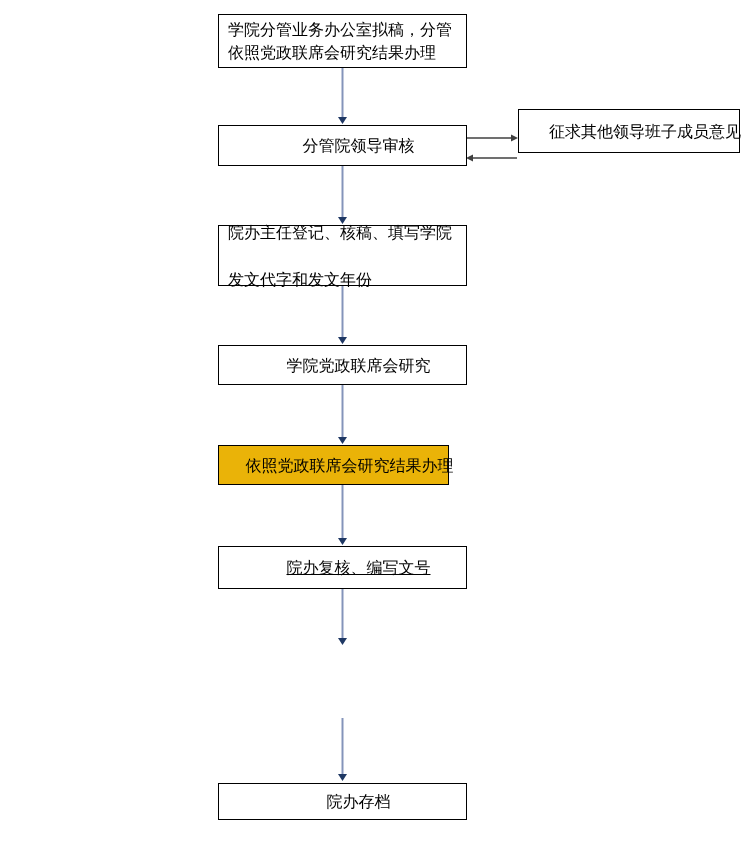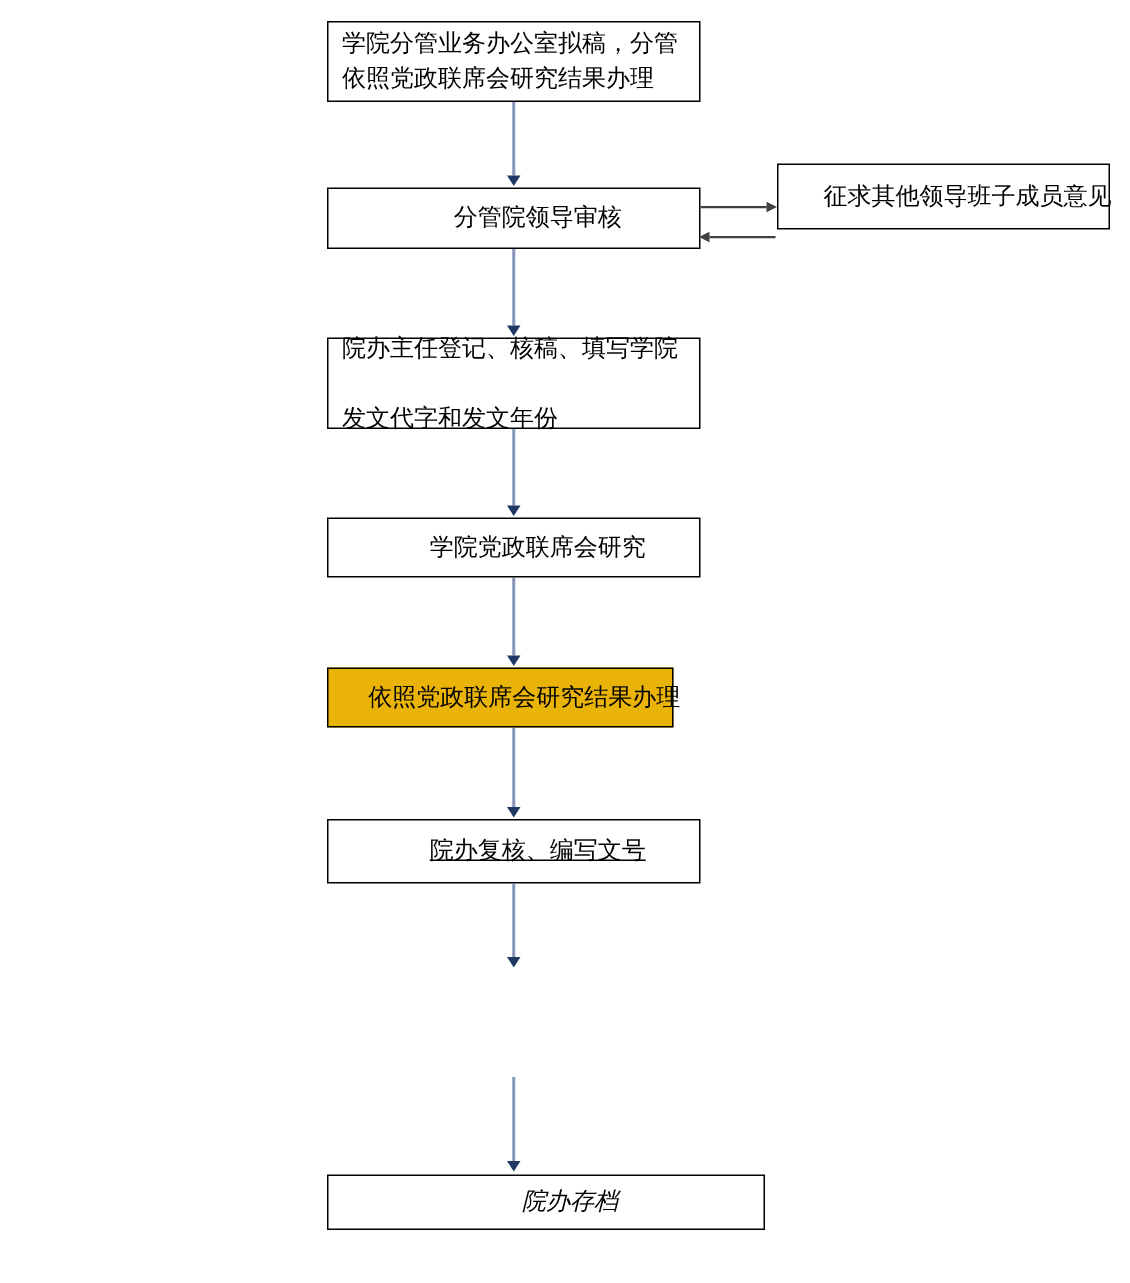--- a/index.html
+++ b/index.html
@@ -106,17 +106,17 @@
 
   <div class="node center" style="left: 218px; top: 445px; width: 231px; height: 40px; border-color: rgb(0, 0, 0); background: #eab308; color: rgb(0, 0, 0);">
     <div class="ln">依照党政联席会研究结果办理</div>
   </div>
 
   <div class="node center" style="left: 218px; top: 546px; width: 249px; height: 43px; border-color: rgb(0, 0, 0); background: rgb(255, 255, 255); color: rgb(0, 0, 0); text-decoration: underline;">
     <div class="ln">院办复核、编写文号</div>
   </div>
 
 
-  <div class="node center" style="left: 218px; top: 783px; width: 292px; height: 37px; border-color: rgb(0, 0, 0); background: rgb(255, 255, 255); color: rgb(0, 0, 0); font-style: italic;">
+  <div class="node center" style="left: 218px; top: 783px; width: 249px; height: 37px; border-color: rgb(0, 0, 0); background: rgb(255, 255, 255); color: rgb(0, 0, 0);">
     <div class="ln">院办存档</div>
   </div>
 
 </div>
 
 </body></html>

